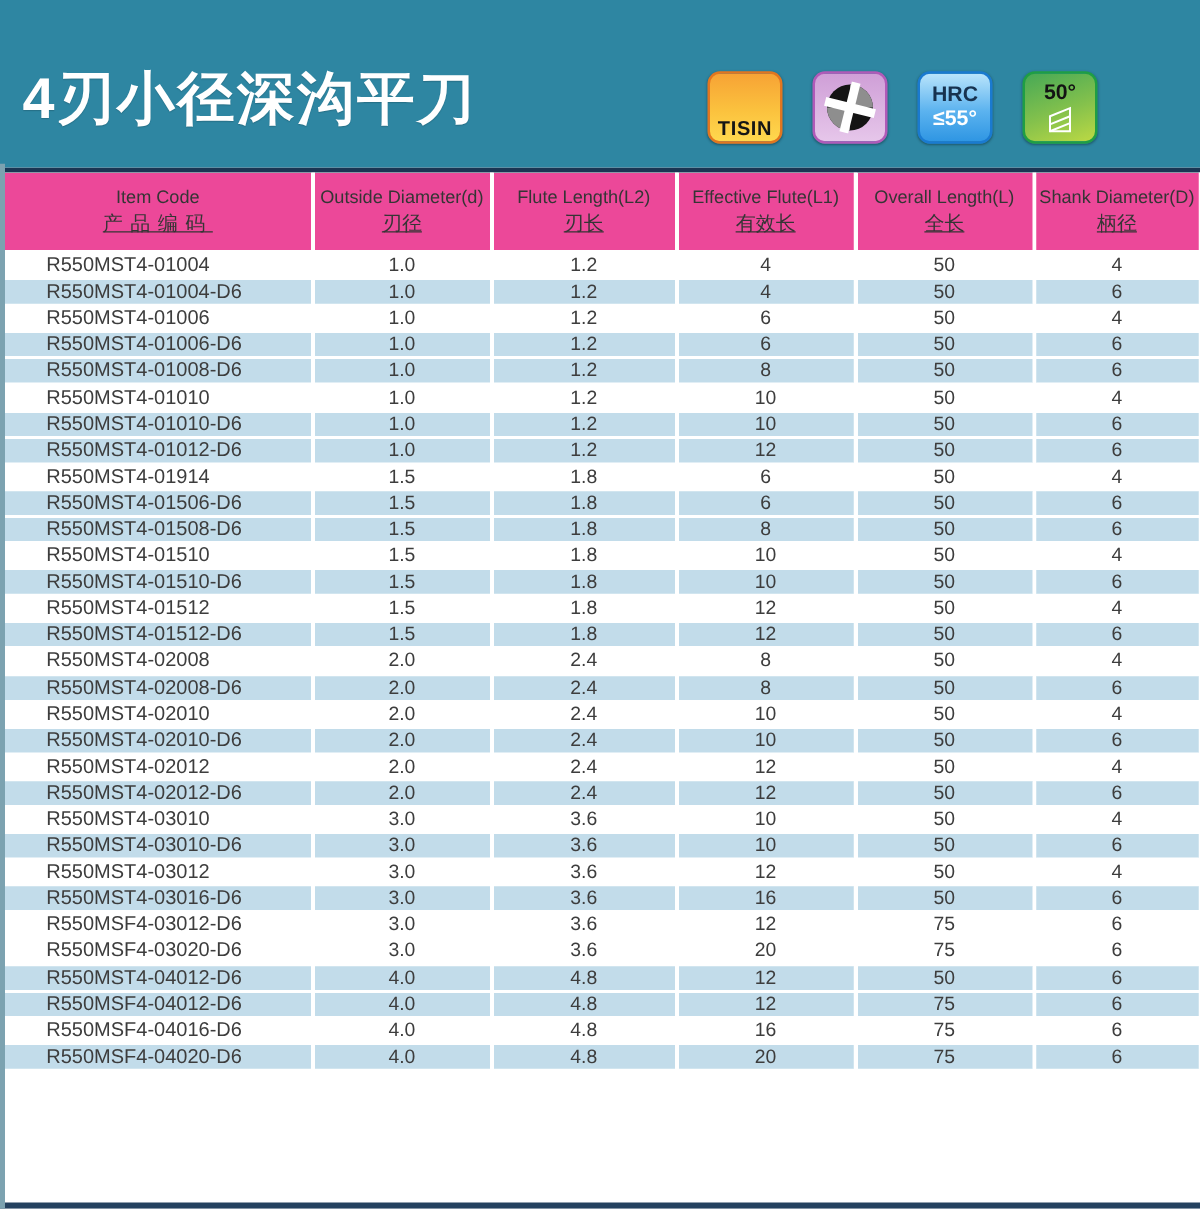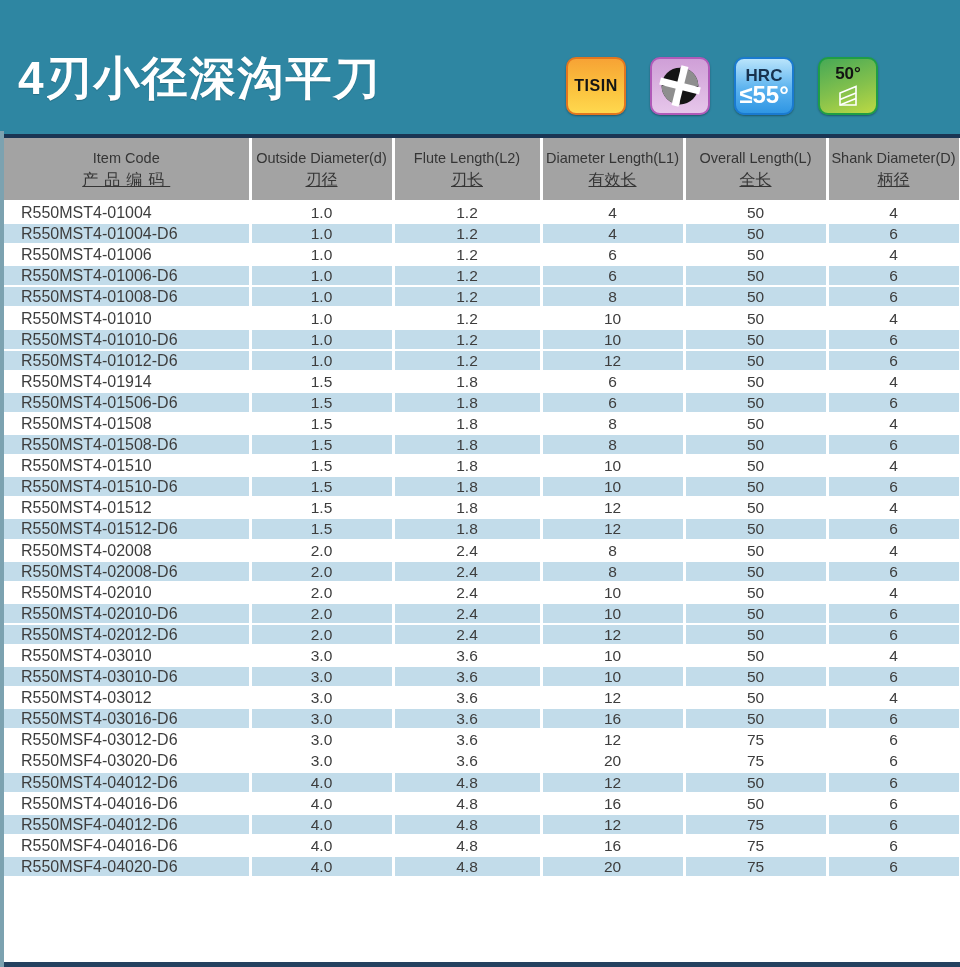--- a/index.html
+++ b/index.html
@@ -24,32 +24,33 @@
     display:flex; gap:24px;
   }
   .badge {
     width:60px; height:58px; border-radius:10px;
     display:flex; flex-direction:column; align-items:center; justify-content:center;
     box-sizing:border-box; box-shadow:0 1px 2px rgba(0,0,0,.35);
   }
   .badge-tisin {
     border:2px solid #e2761f;
     background:linear-gradient(180deg,#f7a335 0%,#fbc23e 55%,#ffd84e 100%);
+    justify-content:flex-end;
   }
   .badge-tisin span { font-size:16px; font-weight:800; color:#151515; letter-spacing:.5px; }
   .badge-flute {
     border:2px solid #b05ab8;
     background:linear-gradient(180deg,#cf9fd7 0%,#e6c6ea 100%);
   }
   .badge-hrc {
     border:2px solid #1a7ad0;
     background:linear-gradient(180deg,#b9e4fb 0%,#5cb3ef 55%,#2f96e3 100%);
   }
   .hrc-line1 { font-size:17px; font-weight:700; color:#17324f; line-height:18px; }
-  .hrc-line2 { font-size:24px; font-weight:800; color:#ffffff; line-height:20px; }
+  .hrc-line2 { font-size:17px; font-weight:800; color:#ffffff; line-height:20px; }
   .badge-helix {
     border:2px solid #1f9e44;
     background:linear-gradient(160deg,#47a956 0%,#84c14c 55%,#bcd944 100%);
   }
   .helix-label { font-size:17px; font-weight:800; color:#131313; line-height:18px; }
 
   
   .navy-rule { height:4px; background:#1a3553; }
   .bottom-rule { height:5px; background:#24415f; position:absolute; left:0; right:0; bottom:0; }
   .left-strip {
@@ -60,31 +61,31 @@
   
   .spec-table {
     border-collapse:collapse; table-layout:fixed;
     width:956px; margin-left:4px;
   }
   .spec-table th, .spec-table td {
     border-right:3px solid #ffffff; border-bottom:2px solid #ffffff;
     padding:0; overflow:hidden; white-space:nowrap;
   }
   .spec-table th {
-    background:#a3a3a3; height:62px; border-bottom-width:3px;
+    background:#ec4899; height:62px; border-bottom-width:3px;
     font-weight:normal; color:#353535; vertical-align:middle;
   }
   .spec-table th .en { font-size:14.5px; line-height:19px; }
   .spec-table th .zh { font-size:16px; line-height:21px; margin-top:1px;text-decoration:underline; }
   .spec-table th.first .zh { letter-spacing:6px; }
   .spec-table td {
     height:19.1px; font-size:15.5px; color:#3d3d3d; background:#ffffff;
     text-align:center; vertical-align:middle; line-height:19px;
   }
-  .spec-table td.code { text-align:left; padding-left:17px; font-size:16px; }
+  .spec-table td.code { text-align:left; padding-left:33px; font-size:16px; }
   .spec-table tr.alt td { background:#c2dcea; }
 </style>
 </head>
 <body>
 
 <div class="page">
 
   <header class="banner">
     <h1 class="title">4刃小径深沟平刀</h1>
     <div class="badges">
@@ -141,21 +142,21 @@
         </th>
         <th>
           <div class="en">Outside Diameter(d)</div>
           <div class="zh">刃径</div>
         </th>
         <th>
           <div class="en">Flute Length(L2)</div>
           <div class="zh">刃长</div>
         </th>
         <th>
-          <div class="en">Diameter Length(L1)</div>
+          <div class="en">Effective Flute(L1)</div>
           <div class="zh">有效长</div>
         </th>
         <th>
           <div class="en">Overall Length(L)</div>
           <div class="zh">全长</div>
         </th>
         <th>
           <div class="en">Shank Diameter(D)</div>
           <div class="zh">柄径</div>
         </th>
@@ -235,99 +236,99 @@
           <td class="num">4</td>
         </tr>
         <tr class="alt">
           <td class="code">R550MST4-01506-D6</td>
           <td class="num">1.5</td>
           <td class="num">1.8</td>
           <td class="num">6</td>
           <td class="num">50</td>
           <td class="num">6</td>
         </tr>
-        <tr>
-          <td class="code">R550MST4-01508</td>
+        <tr class="alt">
+          <td class="code">R550MST4-01508-D6</td>
           <td class="num">1.5</td>
           <td class="num">1.8</td>
           <td class="num">8</td>
           <td class="num">50</td>
-          <td class="num">4</td>
-        </tr>
-        <tr class="alt">
-          <td class="code">R550MST4-01508-D6</td>
-          <td class="num">1.5</td>
-          <td class="num">1.8</td>
+          <td class="num">6</td>
+        </tr>
+        <tr>
+          <td class="code">R550MST4-01510</td>
+          <td class="num">1.5</td>
+          <td class="num">1.8</td>
+          <td class="num">10</td>
+          <td class="num">50</td>
+          <td class="num">4</td>
+        </tr>
+        <tr class="alt">
+          <td class="code">R550MST4-01510-D6</td>
+          <td class="num">1.5</td>
+          <td class="num">1.8</td>
+          <td class="num">10</td>
+          <td class="num">50</td>
+          <td class="num">6</td>
+        </tr>
+        <tr>
+          <td class="code">R550MST4-01512</td>
+          <td class="num">1.5</td>
+          <td class="num">1.8</td>
+          <td class="num">12</td>
+          <td class="num">50</td>
+          <td class="num">4</td>
+        </tr>
+        <tr class="alt">
+          <td class="code">R550MST4-01512-D6</td>
+          <td class="num">1.5</td>
+          <td class="num">1.8</td>
+          <td class="num">12</td>
+          <td class="num">50</td>
+          <td class="num">6</td>
+        </tr>
+        <tr>
+          <td class="code">R550MST4-02008</td>
+          <td class="num">2.0</td>
+          <td class="num">2.4</td>
           <td class="num">8</td>
           <td class="num">50</td>
-          <td class="num">6</td>
-        </tr>
-        <tr>
-          <td class="code">R550MST4-01510</td>
-          <td class="num">1.5</td>
-          <td class="num">1.8</td>
-          <td class="num">10</td>
-          <td class="num">50</td>
-          <td class="num">4</td>
-        </tr>
-        <tr class="alt">
-          <td class="code">R550MST4-01510-D6</td>
-          <td class="num">1.5</td>
-          <td class="num">1.8</td>
-          <td class="num">10</td>
-          <td class="num">50</td>
-          <td class="num">6</td>
-        </tr>
-        <tr>
-          <td class="code">R550MST4-01512</td>
-          <td class="num">1.5</td>
-          <td class="num">1.8</td>
-          <td class="num">12</td>
-          <td class="num">50</td>
-          <td class="num">4</td>
-        </tr>
-        <tr class="alt">
-          <td class="code">R550MST4-01512-D6</td>
-          <td class="num">1.5</td>
-          <td class="num">1.8</td>
-          <td class="num">12</td>
-          <td class="num">50</td>
-          <td class="num">6</td>
-        </tr>
-        <tr>
-          <td class="code">R550MST4-02008</td>
+          <td class="num">4</td>
+        </tr>
+        <tr class="alt">
+          <td class="code">R550MST4-02008-D6</td>
           <td class="num">2.0</td>
           <td class="num">2.4</td>
           <td class="num">8</td>
           <td class="num">50</td>
-          <td class="num">4</td>
-        </tr>
-        <tr class="alt">
-          <td class="code">R550MST4-02008-D6</td>
-          <td class="num">2.0</td>
-          <td class="num">2.4</td>
-          <td class="num">8</td>
-          <td class="num">50</td>
           <td class="num">6</td>
         </tr>
         <tr>
           <td class="code">R550MST4-02010</td>
           <td class="num">2.0</td>
           <td class="num">2.4</td>
           <td class="num">10</td>
           <td class="num">50</td>
           <td class="num">4</td>
         </tr>
         <tr class="alt">
           <td class="code">R550MST4-02010-D6</td>
           <td class="num">2.0</td>
           <td class="num">2.4</td>
           <td class="num">10</td>
           <td class="num">50</td>
           <td class="num">6</td>
+        </tr>
+        <tr>
+          <td class="code">R550MST4-02012</td>
+          <td class="num">2.0</td>
+          <td class="num">2.4</td>
+          <td class="num">12</td>
+          <td class="num">50</td>
+          <td class="num">4</td>
         </tr>
         <tr class="alt">
           <td class="code">R550MST4-02012-D6</td>
           <td class="num">2.0</td>
           <td class="num">2.4</td>
           <td class="num">12</td>
           <td class="num">50</td>
           <td class="num">6</td>
         </tr>
         <tr>
@@ -376,28 +377,20 @@
           <td class="num">3.6</td>
           <td class="num">20</td>
           <td class="num">75</td>
           <td class="num">6</td>
         </tr>
         <tr class="alt">
           <td class="code">R550MST4-04012-D6</td>
           <td class="num">4.0</td>
           <td class="num">4.8</td>
           <td class="num">12</td>
-          <td class="num">50</td>
-          <td class="num">6</td>
-        </tr>
-        <tr>
-          <td class="code">R550MST4-04016-D6</td>
-          <td class="num">4.0</td>
-          <td class="num">4.8</td>
-          <td class="num">16</td>
           <td class="num">50</td>
           <td class="num">6</td>
         </tr>
         <tr class="alt">
           <td class="code">R550MSF4-04012-D6</td>
           <td class="num">4.0</td>
           <td class="num">4.8</td>
           <td class="num">12</td>
           <td class="num">75</td>
           <td class="num">6</td>

